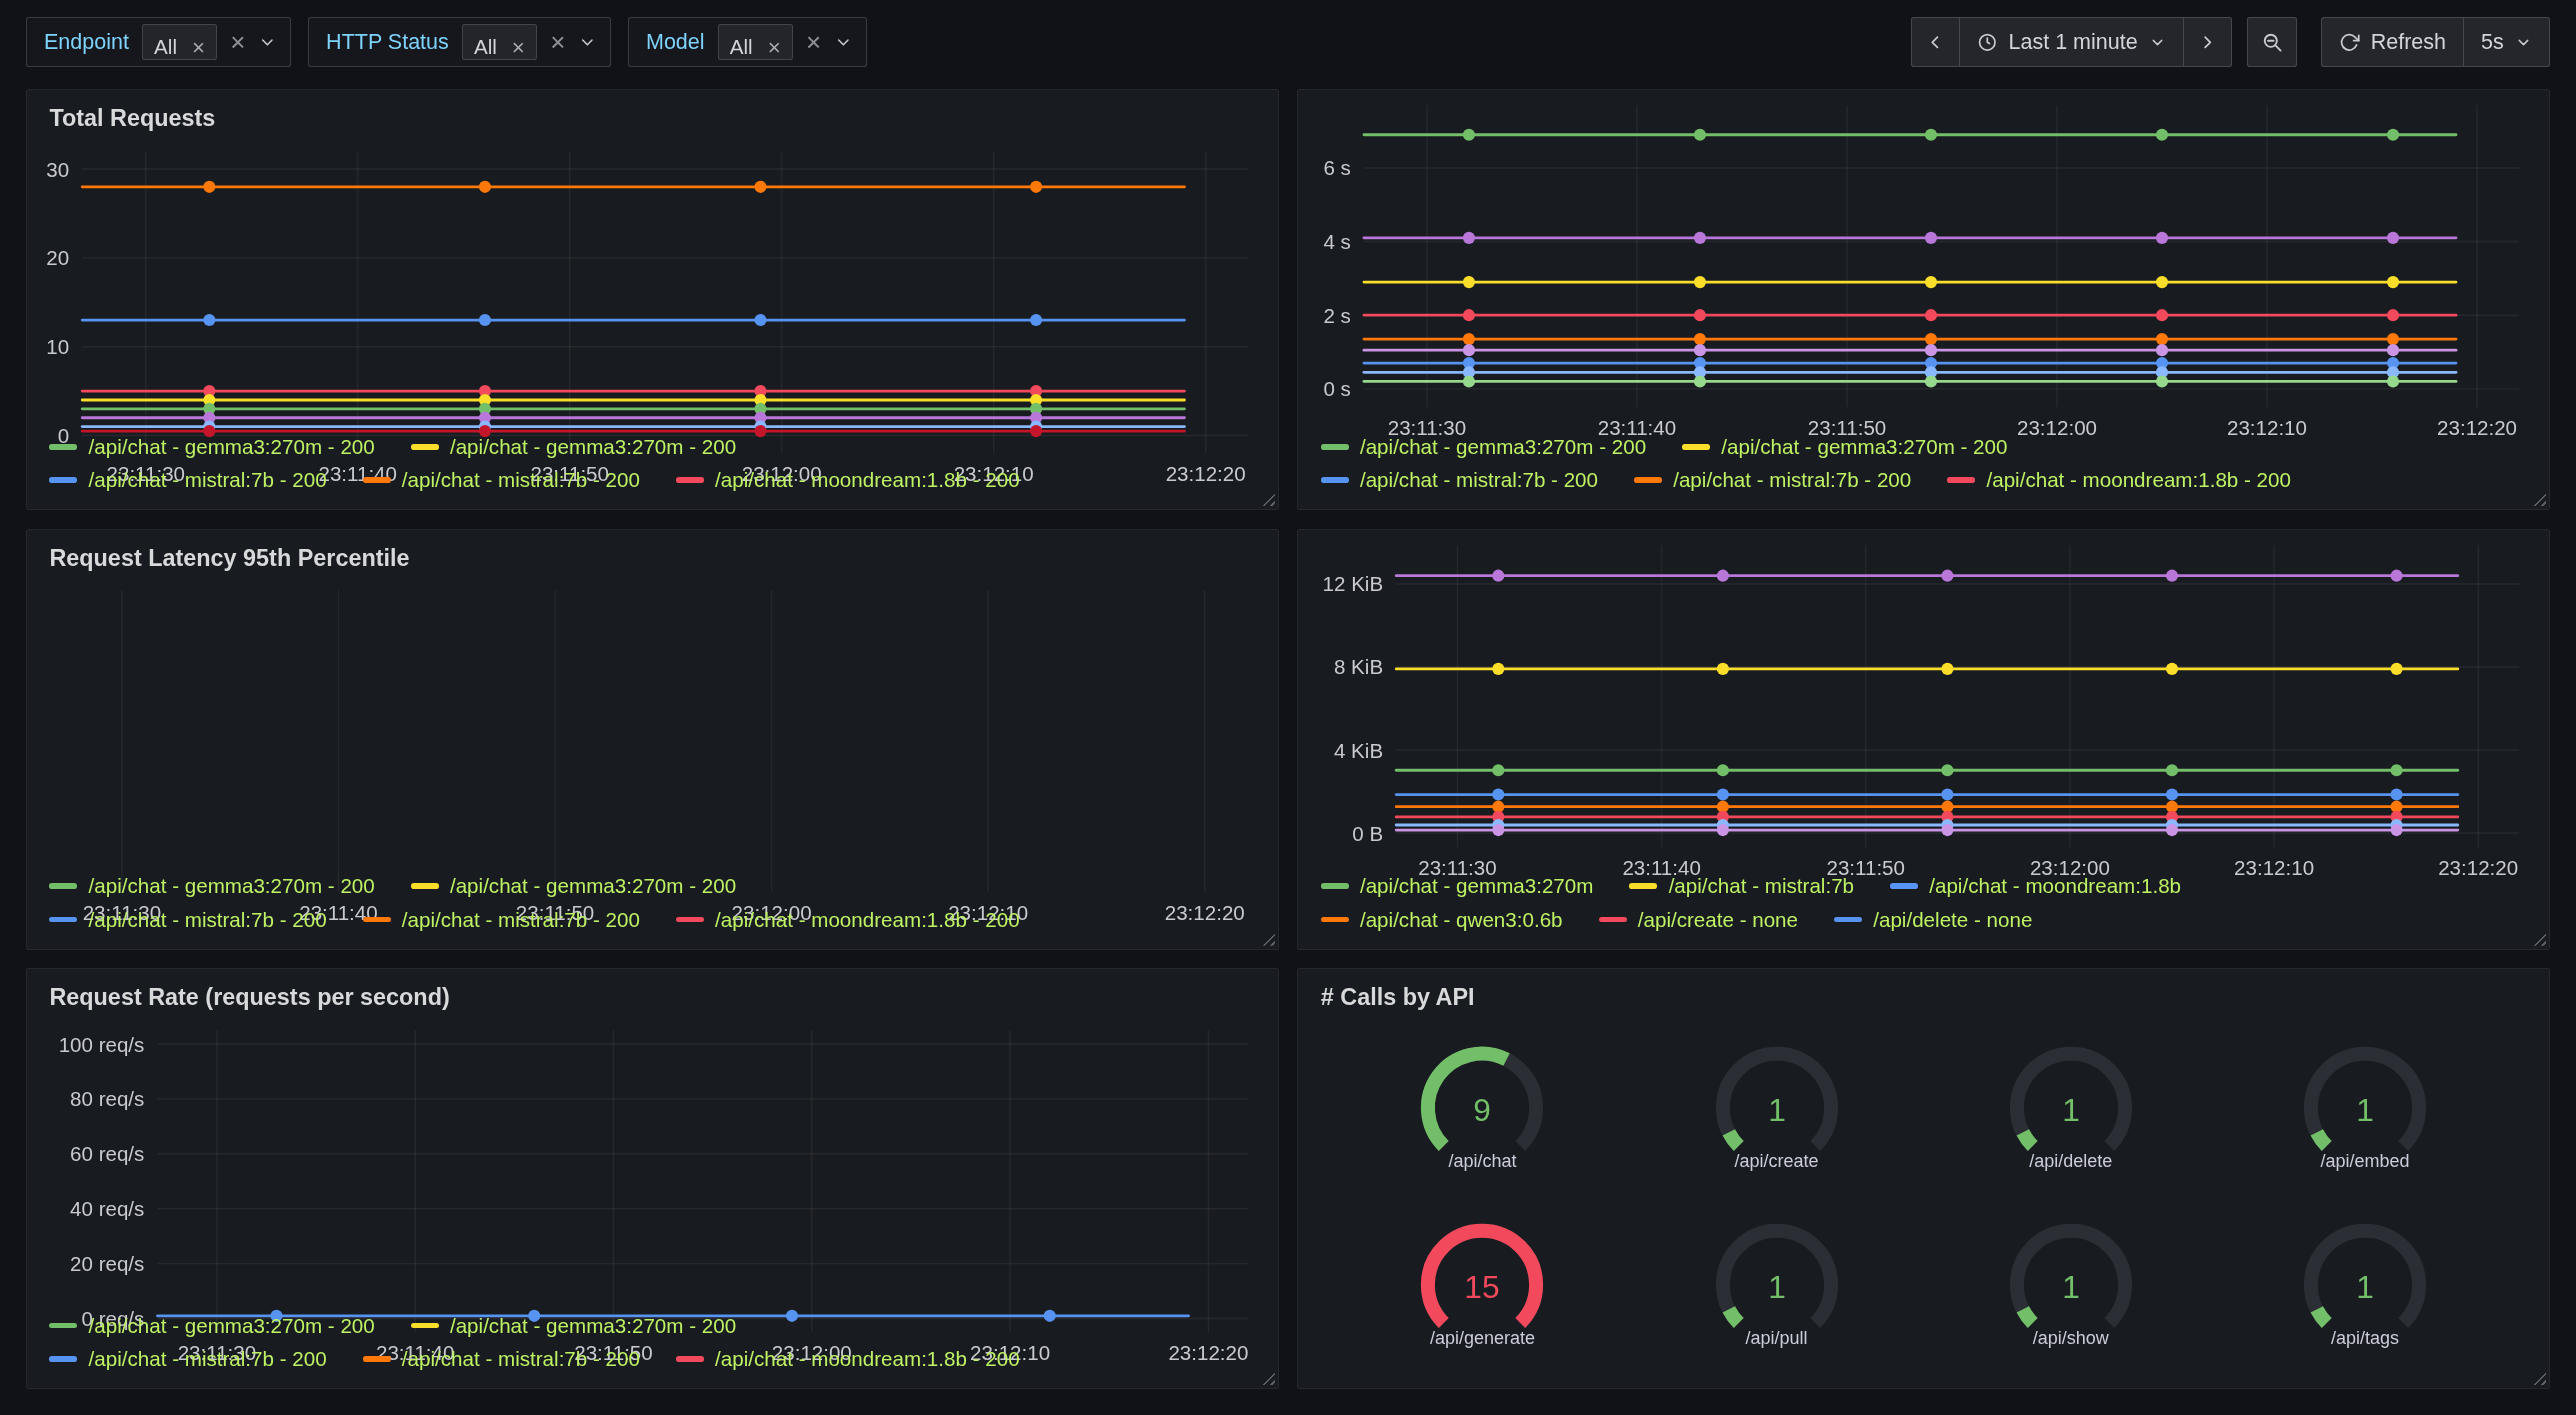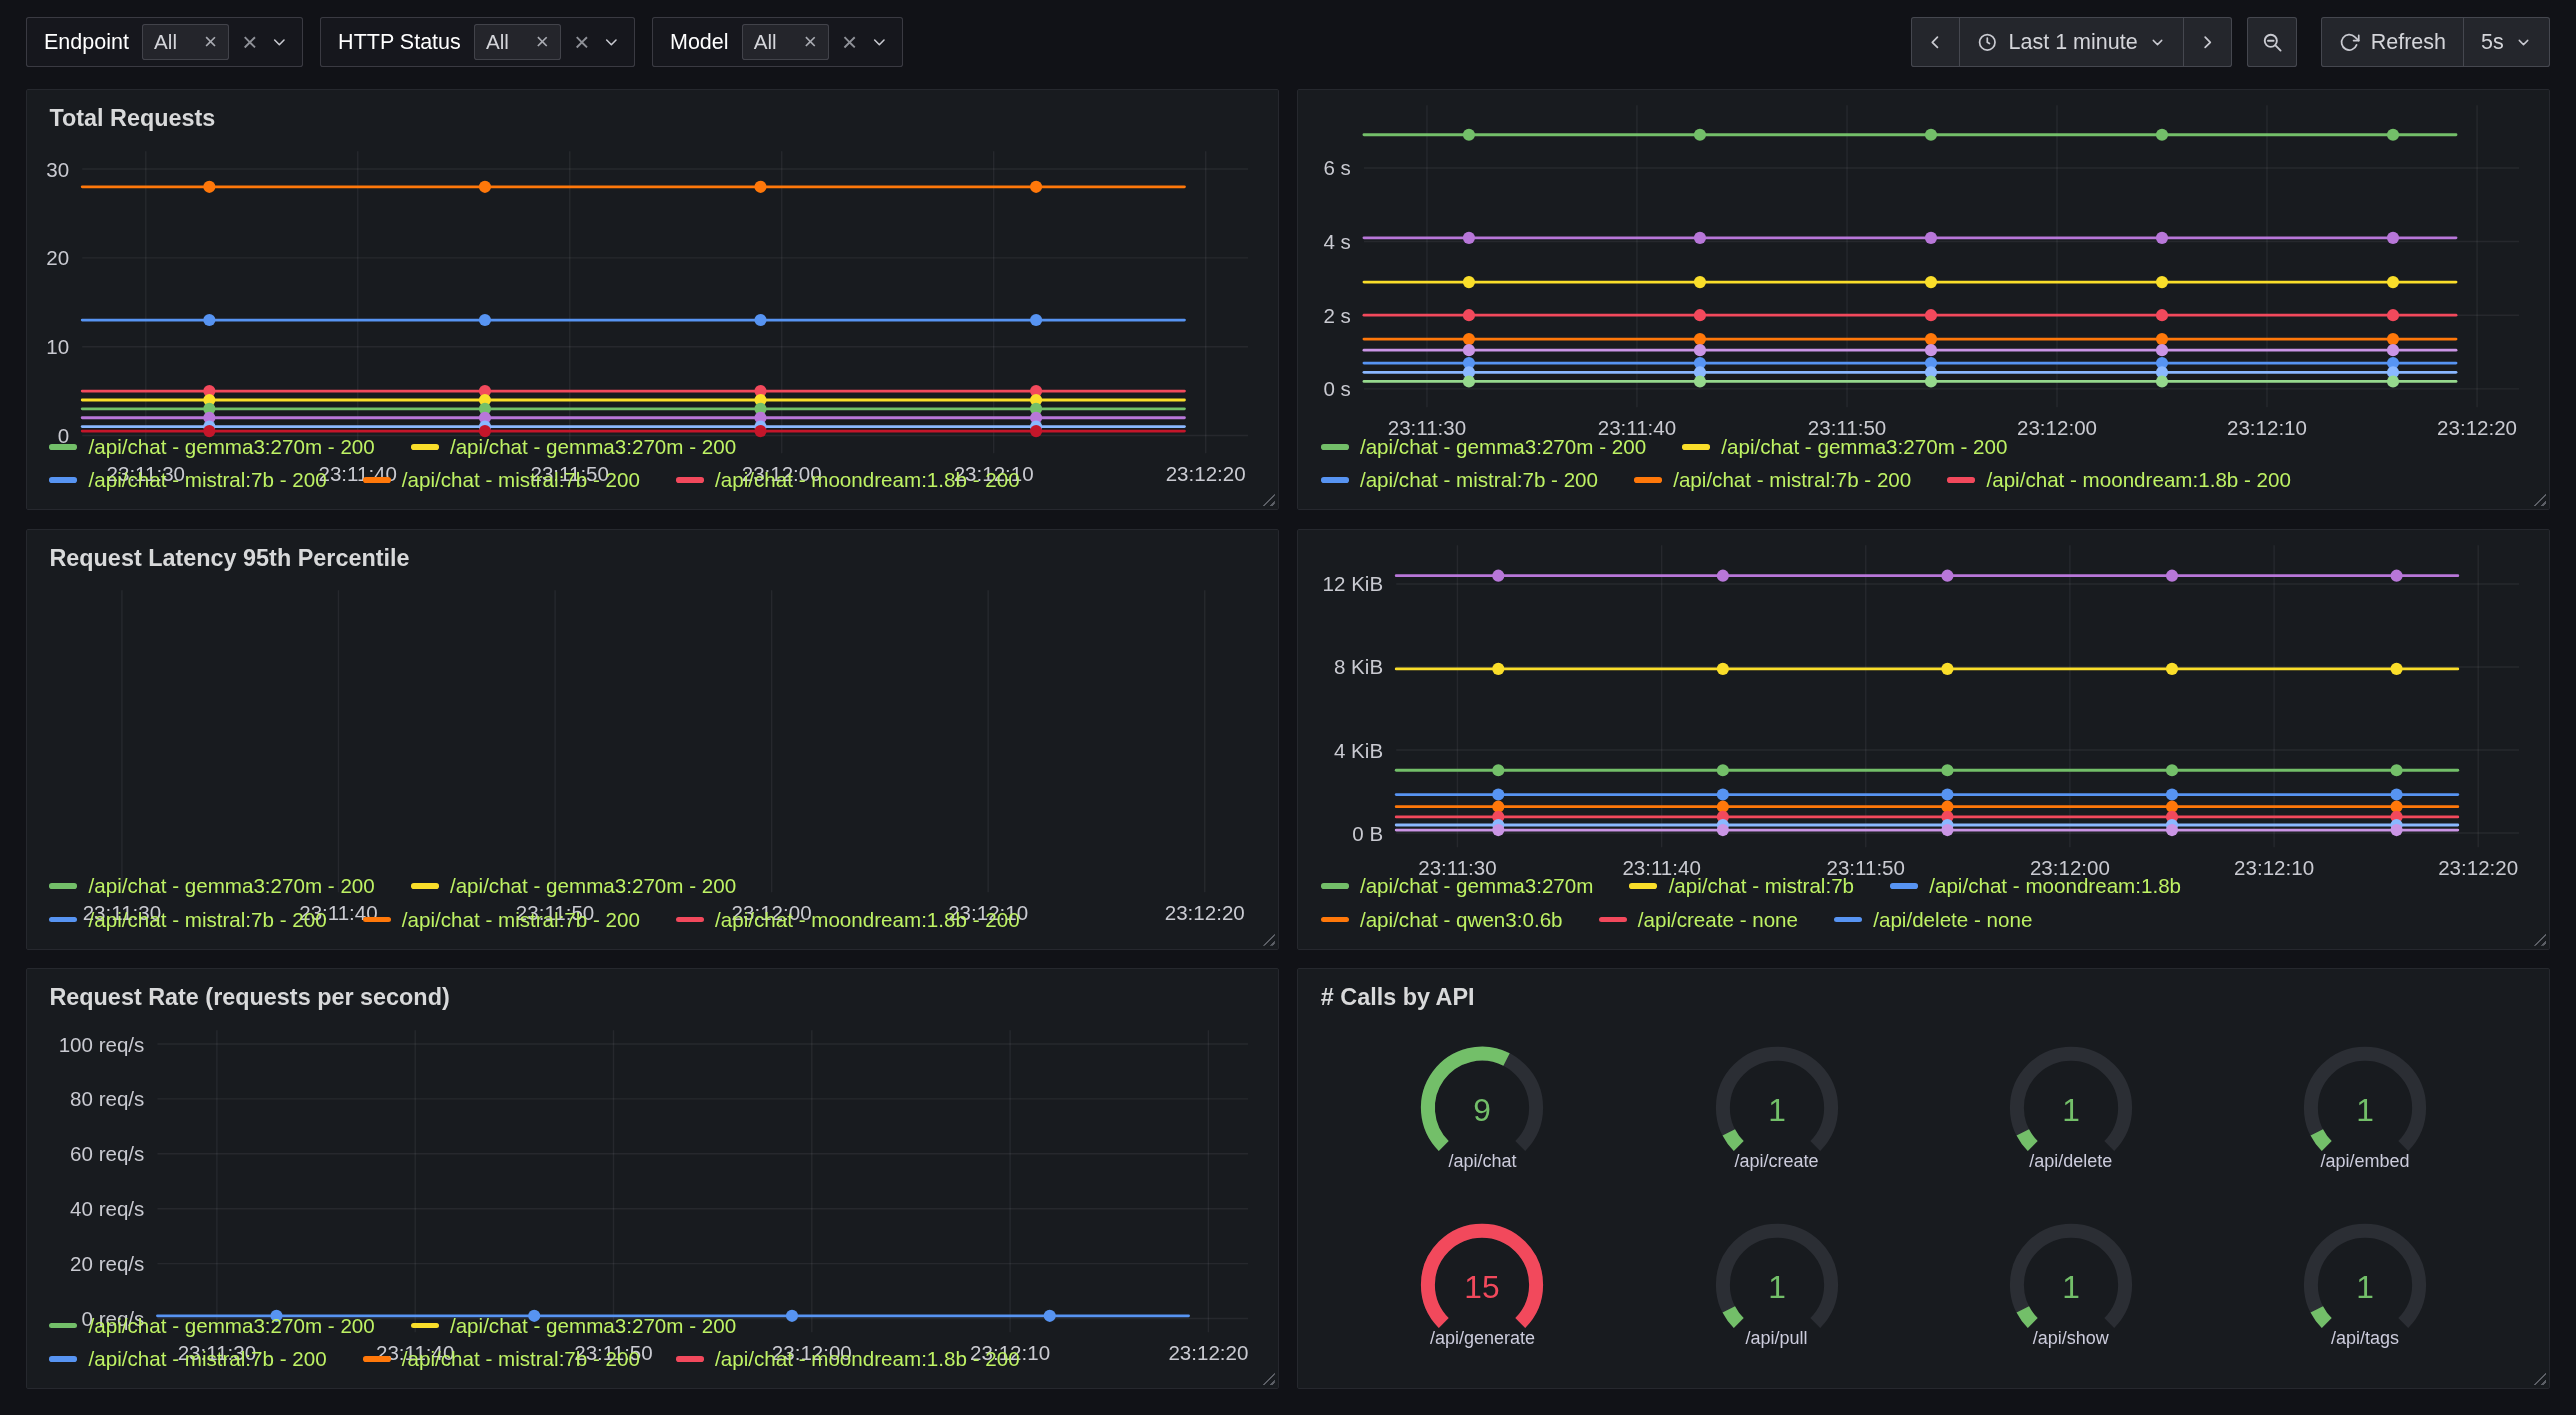--- a/index.html
+++ b/index.html
@@ -4,22 +4,22 @@
 <style>
   html,body{margin:0;padding:0;width:2576px;height:1415px;background:#111217;color:#ccccdc;
     font-family:"Liberation Sans","DejaVu Sans",sans-serif;overflow:hidden}
   body{display:flex;flex-direction:column}
 
   
   .toolbar{display:flex;justify-content:space-between;align-items:center;padding:17px 26px 0;flex:0 0 auto}
   .filters{display:flex;gap:17px}
   .filter{display:flex;align-items:center;gap:13px;height:50px;padding:0 13px 0 17px;
     border:0.9px solid rgba(204,204,220,.20);border-radius:2.8px;background:rgba(204,204,220,.03);box-sizing:border-box}
-  .f-label{font-size:21.5px;color:#ffffff;white-space:nowrap}
-  .chip{display:inline-flex;align-items:center;gap:27px;height:34px;padding:0 11.2px;
+  .f-label{font-size:21.5px;color:#7dd3fc;white-space:nowrap}
+  .chip{display:inline-flex;align-items:flex-end;gap:15px;height:34px;padding:0 11.2px;
     border:0.9px solid rgba(204,204,220,.18);border-radius:2.8px;background:rgba(204,204,220,.08);
     font-size:20.6px;color:#d4d5da;cursor:pointer}
   .chip-x{color:#a9abb2;font-size:22.4px;line-height:1}
   .clear-x{color:#8f9198;font-size:26px;line-height:1;cursor:pointer}
   .caret{display:flex;align-items:center;cursor:pointer}
   .time-controls{display:flex;gap:15px}
   .btn-group{display:flex}
   .tbtn{display:flex;align-items:center;gap:11.2px;height:50px;padding:0 17px;background:#24262c;
     border:0.9px solid rgba(204,204,220,.20);color:#d4d5da;font-size:21.5px;font-family:inherit;
     cursor:pointer;border-radius:2.8px;box-sizing:border-box;white-space:nowrap}

